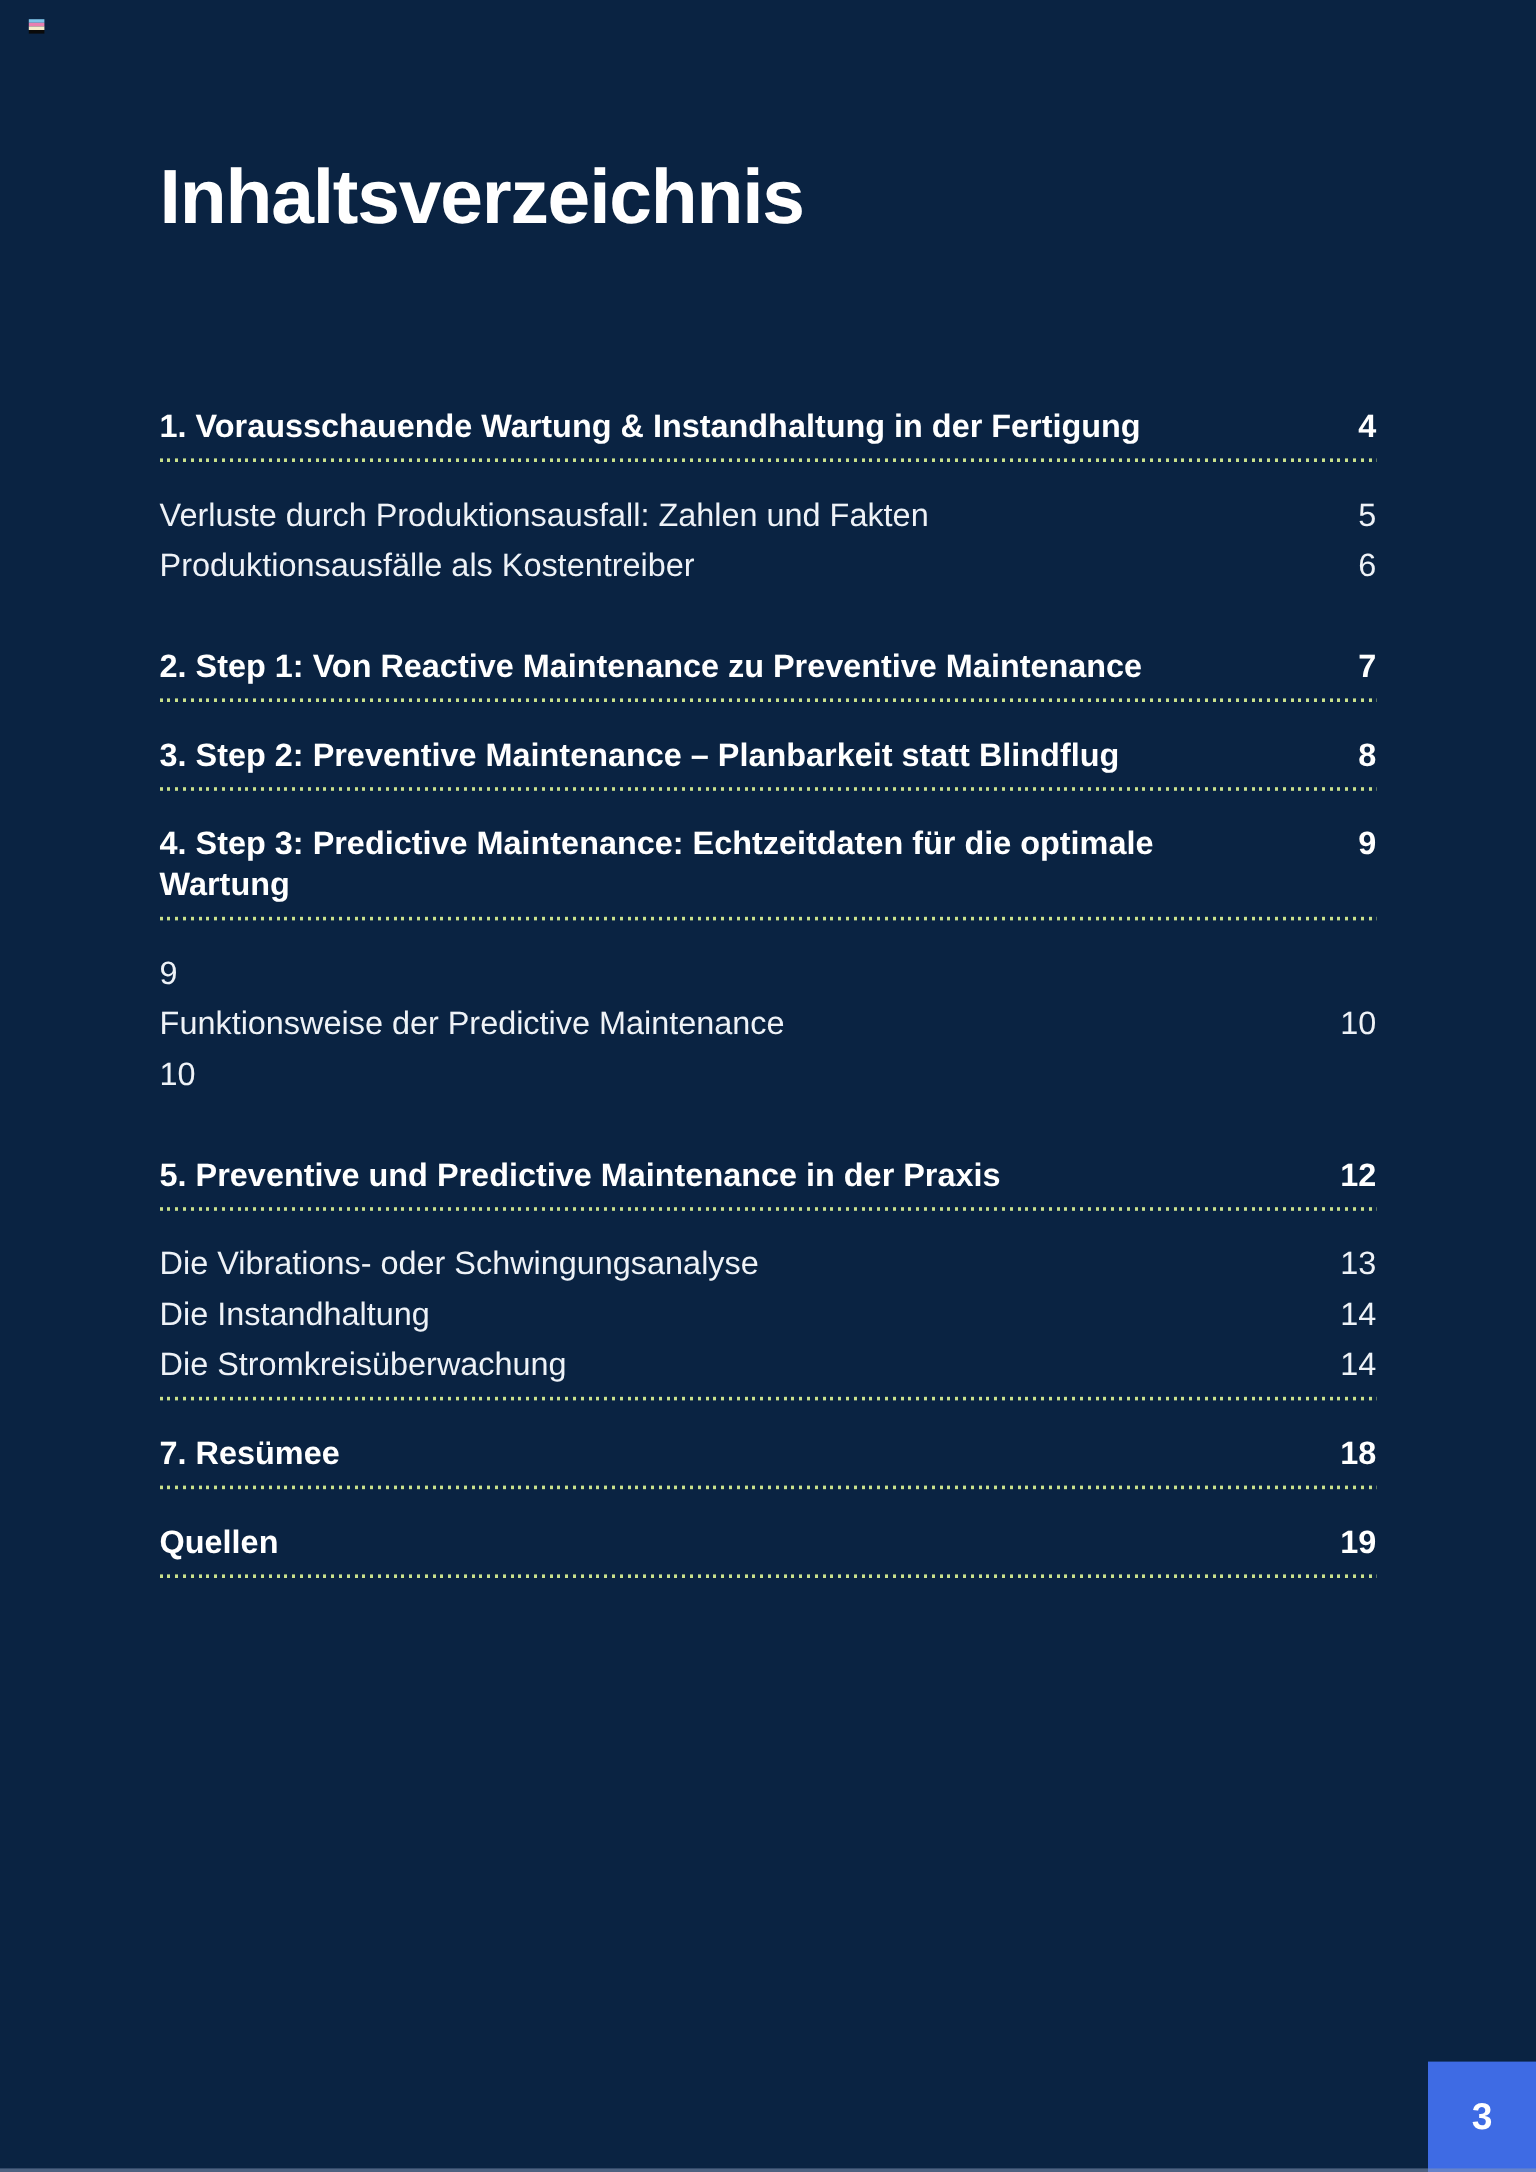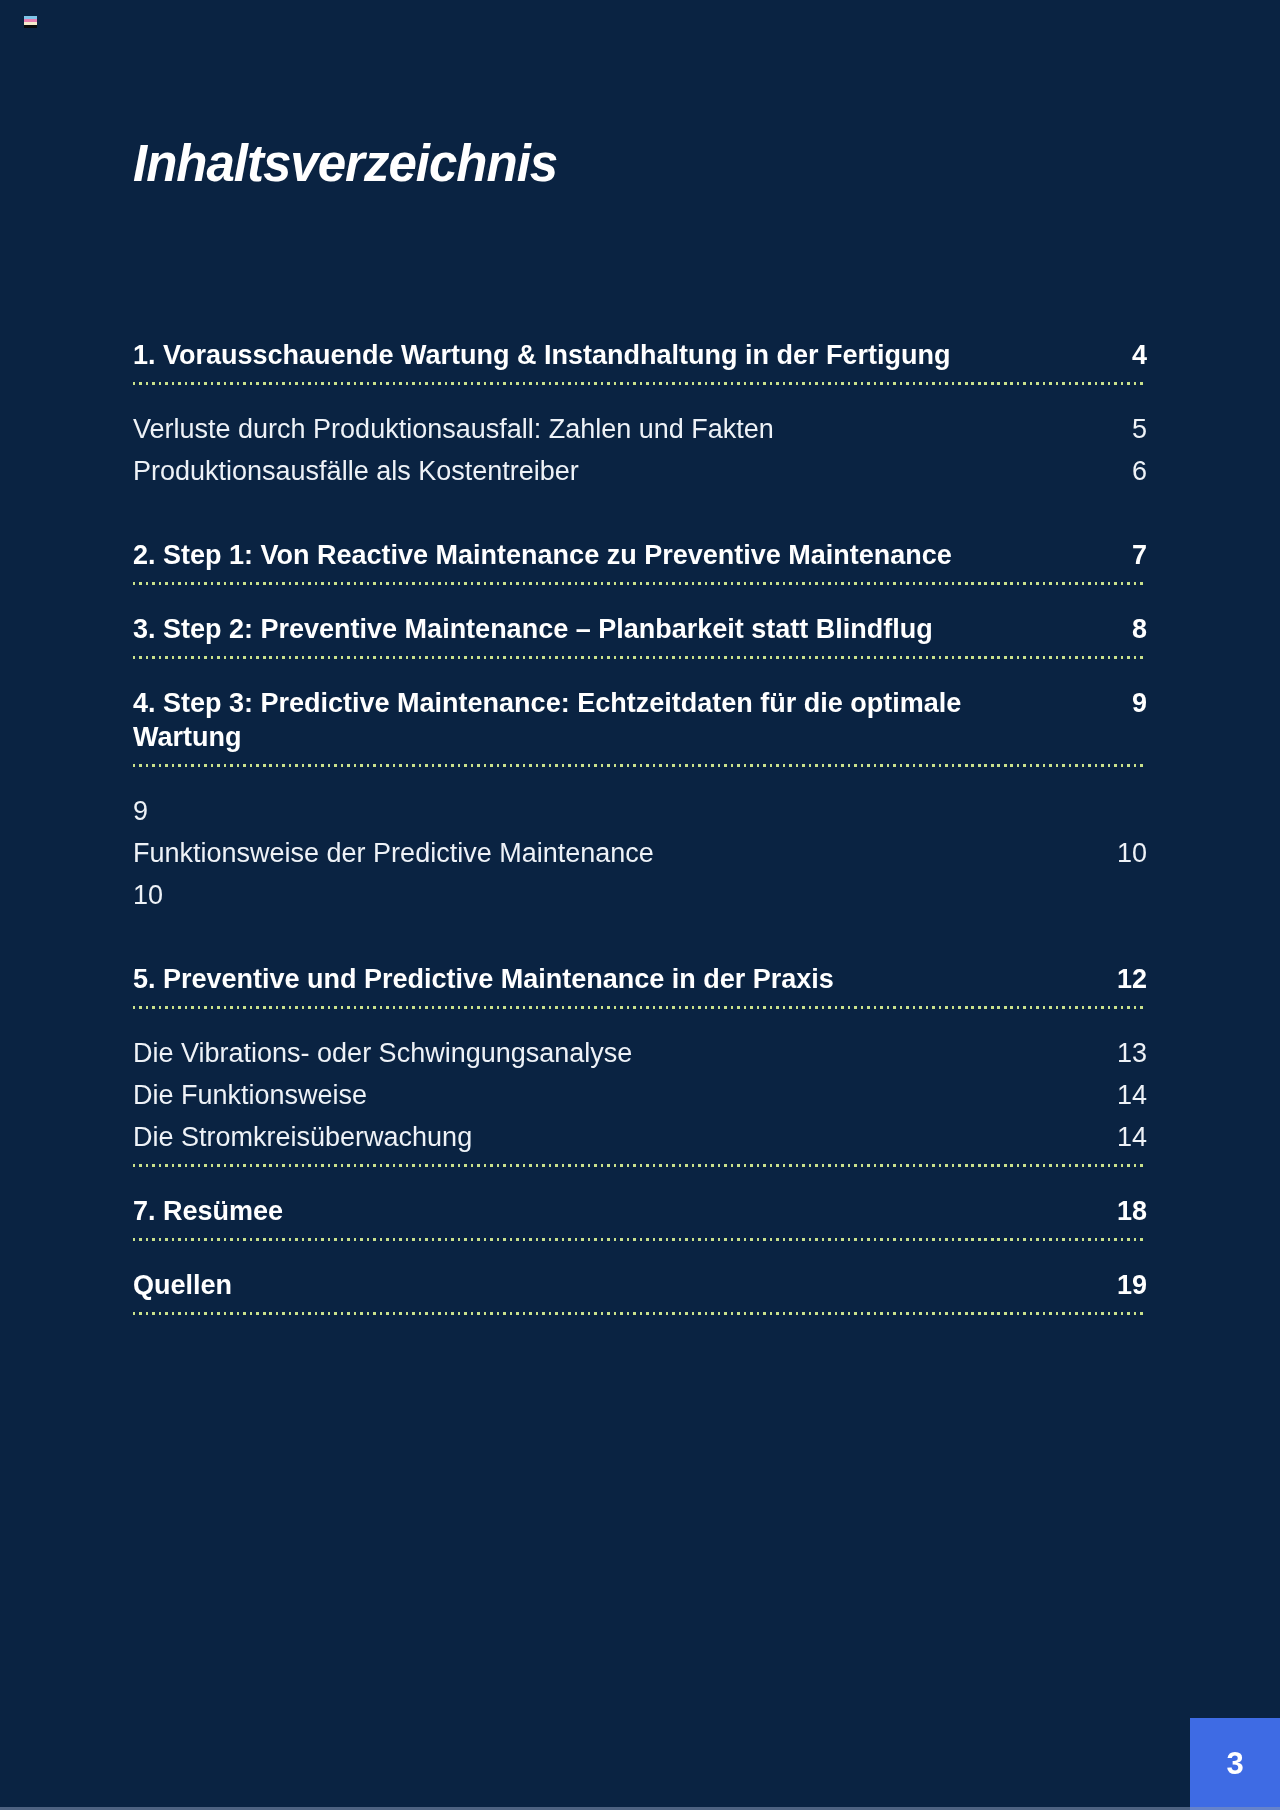--- a/index.html
+++ b/index.html
@@ -21,26 +21,25 @@
   }
   .logo i { display: block; flex: 1 1 auto; }
 
   
   .content {
     position: absolute; left: 133px; top: 0;
     width: 1014px;
   }
   h1.title {
     margin-top: 128px;
-    font-size: 51px;
+    font-size: 64px;
     line-height: 72px;
     font-weight: 700;
     letter-spacing: -1px;
     color: #ffffff;
-    font-style: italic;
   }
   #toc { margin-top: 138px; }
 
   .toc-row {
     display: flex; justify-content: space-between; align-items: baseline;
     font-size: 27px; line-height: 34px;
     color: #eef2f7;
   }
   .toc-row .label { padding-right: 30px; }
   .toc-row .pagenum { white-space: nowrap; }
@@ -127,21 +126,21 @@
         <div class="toc-row section">
           <span class="label">5. Preventive und Predictive Maintenance in der Praxis</span>
           <span class="pagenum">12</span>
         </div>
         <div class="divider"></div>
         <div class="toc-row sub">
           <span class="label">Die Vibrations- oder Schwingungsanalyse</span>
           <span class="pagenum">13</span>
         </div>
         <div class="toc-row sub">
-          <span class="label">Die Funktionsweise</span>
+          <span class="label">Die Instandhaltung</span>
           <span class="pagenum">14</span>
         </div>
         <div class="toc-row sub">
           <span class="label">Die Stromkreisüberwachung</span>
           <span class="pagenum">14</span>
         </div>
         <div class="divider"></div>
         <div class="toc-row section">
           <span class="label">7. Resümee</span>
           <span class="pagenum">18</span>

